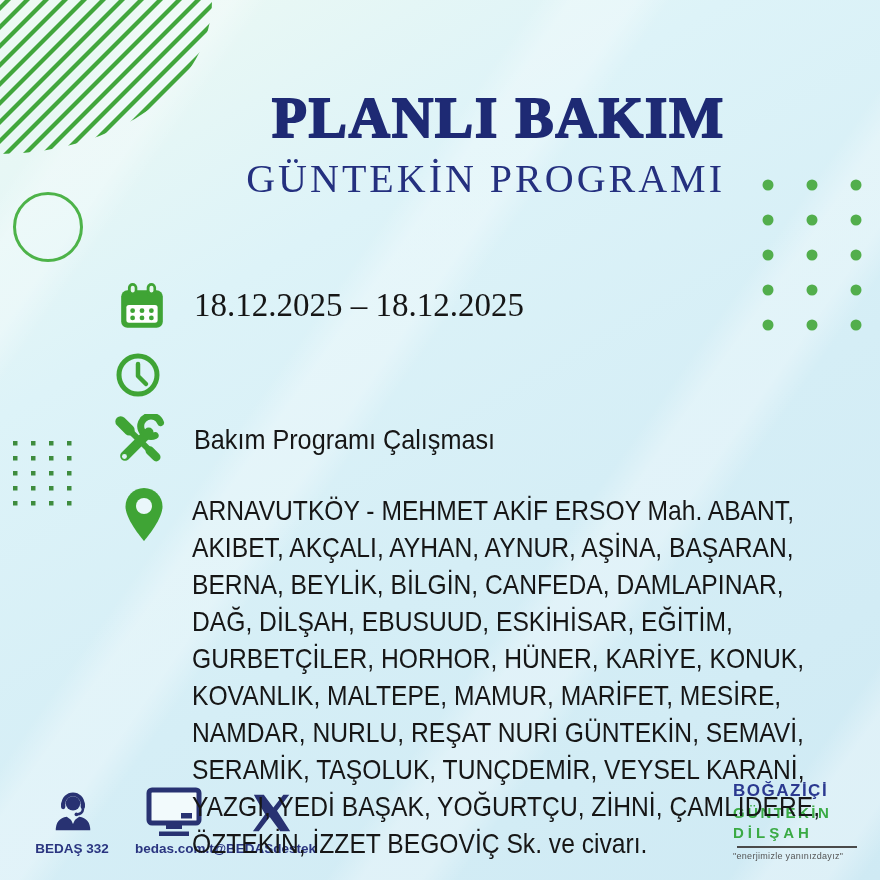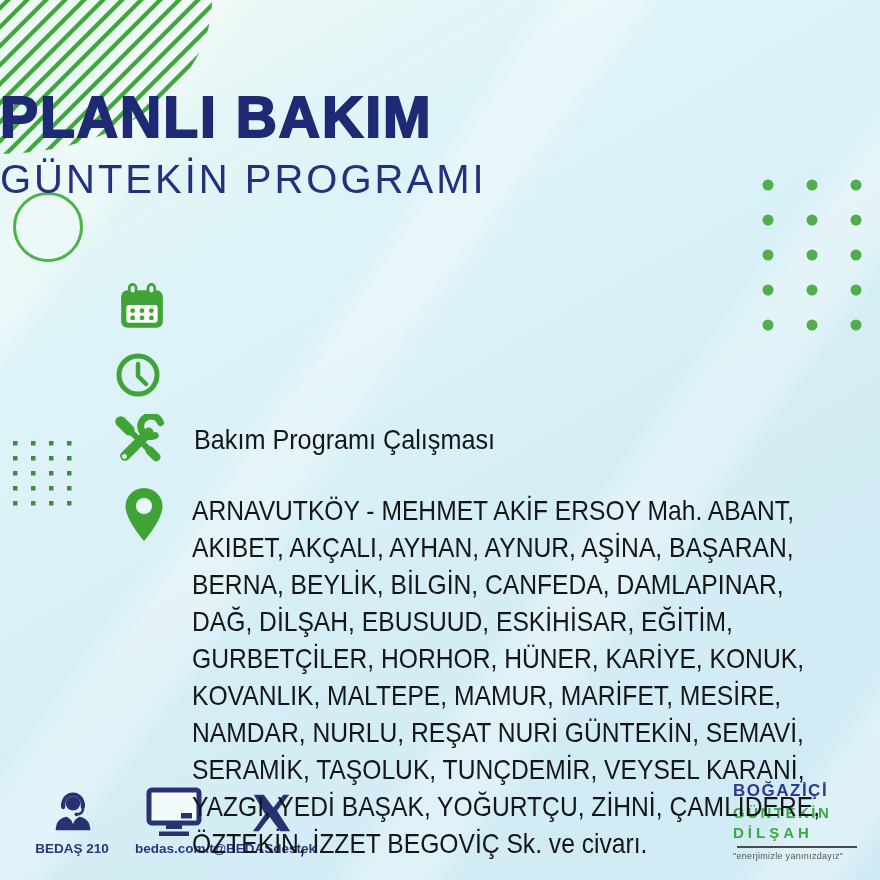--- a/index.html
+++ b/index.html
@@ -12,21 +12,21 @@
   svg{display:block;}
 
   
   .hatch{position:absolute;left:0;top:0;}
   .circle-deco{position:absolute;left:13px;top:192px;width:64px;height:64px;
     border:3px solid #4db349;border-radius:50%;}
   .dots-right{position:absolute;left:740px;top:150px;}
   .dots-left{position:absolute;left:8px;top:437px;}
 
   
-  .title-block{position:absolute;left:0;top:88px;width:725px;text-align:left;z-index:2;}
+  .title-block{position:absolute;left:0;top:88px;width:725px;text-align:right;z-index:2;font-family:Liberation Serif, serif;}
   .title-block h1{margin:0;font-size:57px;line-height:1.05;font-weight:800;
     color:#1e2a74;letter-spacing:2px;-webkit-text-stroke:2px #1e2a74;}
   .title-block h2{margin:10px 0 0 0;font-size:40px;line-height:1.05;font-weight:500;
     color:#24307f;letter-spacing:3px;}
 
   
   .icon{position:absolute;z-index:1;}
   .row-text{position:absolute;z-index:4;color:#161616;}
   .serif-text{font-family:"Liberation Serif",serif;font-size:33px;}
   .sans-cond{font-size:28px;transform:scaleX(.9);transform-origin:0 0;white-space:nowrap;}
@@ -136,20 +136,21 @@
         <circle cx="33" cy="27.5" r="2.3"></circle>
       <circle cx="15" cy="34.5" r="2.3"></circle>
         <circle cx="24" cy="34.5" r="2.3"></circle>
         <circle cx="33" cy="34.5" r="2.3"></circle>
     </g>
     <rect x="10.5" y="1" width="9" height="13" rx="4.5" fill="#3fa435"></rect>
     <rect x="13.2" y="3.5" width="3.8" height="6.5" rx="1.9" fill="#e7f6f0"></rect>
     <rect x="28.5" y="1" width="9" height="13" rx="4.5" fill="#3fa435"></rect>
     <rect x="31.2" y="3.5" width="3.8" height="6.5" rx="1.9" fill="#e7f6f0"></rect>
   </svg>
+  <span class="row-text serif-text" style="left:194px;top:287px;">18.12.2025 – 18.12.2025</span>
 
   <svg class="icon" style="left:114px;top:351px;" width="48" height="48" viewBox="0 0 48 48">
     <circle cx="24" cy="24" r="19" fill="none" stroke="#3fa435" stroke-width="5"></circle>
     <path d="M24 13 L24 25 L32 33" fill="none" stroke="#3fa435" stroke-width="4.5" stroke-linecap="round" stroke-linejoin="round"></path>
   </svg>
 
   <svg class="icon" style="left:110px;top:414px;" width="58" height="56" viewBox="0 0 52 52">
     <line x1="9" y1="7" x2="17" y2="15" stroke="#3fa435" stroke-width="10" stroke-linecap="round"></line>
     <line x1="17" y1="15" x2="37" y2="35" stroke="#3fa435" stroke-width="5.5"></line>
     <line x1="36" y1="34" x2="42" y2="40" stroke="#3fa435" stroke-width="8" stroke-linecap="round"></line>
@@ -179,21 +180,21 @@
   <svg class="icon" style="left:50px;top:789px;" width="46" height="48" viewBox="0 0 48 50">
     <circle cx="24" cy="15" r="7.5" fill="#283272"></circle>
     <path d="M14 15.5 A 10 10 0 0 1 34 15.5" fill="none" stroke="#283272" stroke-width="4"></path>
     <rect x="11.5" y="13.5" width="4.5" height="7.5" rx="2.2" fill="#283272"></rect>
     <rect x="32" y="13.5" width="4.5" height="7.5" rx="2.2" fill="#283272"></rect>
     <path d="M34.5 20.5 Q 34 26.5 27.5 26.5" fill="none" stroke="#283272" stroke-width="2.6"></path>
     <circle cx="27.5" cy="26.5" r="1.9" fill="#283272"></circle>
     <path d="M6 43 Q 6 30.5 17.5 28.8 L24 33.5 L30.5 28.8 Q 42 30.5 42 43 Z" fill="#283272"></path>
     <path d="M20.5 29 L27.5 29 L24 36.5 Z" fill="#dff2f7"></path>
   </svg>
-  <div class="contact-label" style="left:18px;width:108px;">BEDAŞ 210</div>
+  <div class="contact-label" style="left:18px;width:108px;">BEDAŞ 332</div>
 
   <svg class="icon" style="left:146px;top:787px;" width="56" height="50" viewBox="0 0 56 50">
     <rect x="3" y="3" width="50" height="33" rx="3" fill="#f2fafc" stroke="#283272" stroke-width="5"></rect>
     <rect x="35" y="26" width="11" height="5.5" fill="#283272"></rect>
     <rect x="20" y="38" width="16" height="4" fill="#283272"></rect>
     <rect x="13" y="44.5" width="30" height="4.5" fill="#283272"></rect>
   </svg>
   <div class="contact-label" style="left:122px;width:110px;">bedas.com.tr</div>
 
   <svg class="icon" style="left:252px;top:793px;" width="40" height="40" viewBox="0 0 44 44">

